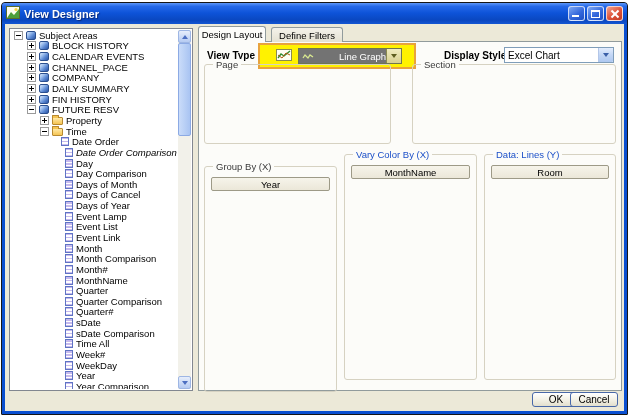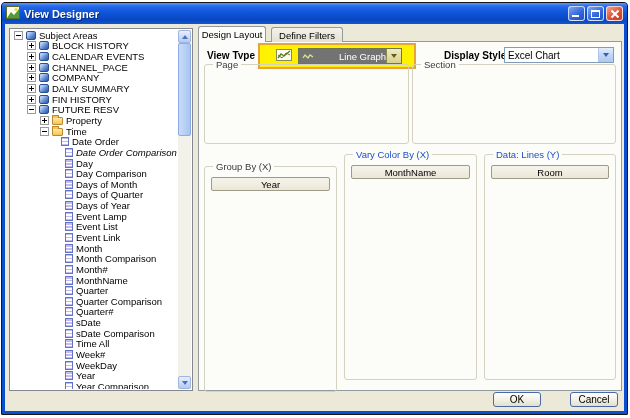--- a/index.html
+++ b/index.html
@@ -85,35 +85,35 @@
   .dd-btn.olive { background:linear-gradient(180deg,#F0ECC0,#D8D090); border-left:1px solid #8A8A50; }
   .dd-btn.blue  { background:linear-gradient(180deg,#E3EDFD,#C2D6F5 50%,#AEC8F0); border-left:1px solid #B3C6E8; border-radius:0 1px 1px 0; }
   .tri-dd-olive { width:0; height:0; border-left:3px solid transparent; border-right:3px solid transparent; border-top:4px solid #5E5E20; }
   .tri-dd-blue  { width:0; height:0; border-left:3px solid transparent; border-right:3px solid transparent; border-top:4px solid #3A5FA8; }
 
   
   .gbox { position:absolute; border:1px solid #D6D2C2; border-radius:3px; }
   .gbox-lbl { position:absolute; top:-6px; left:8px; background:#FCFCF9; padding:0 3px; font-size:9.5px; }
   .gbox-lbl.dark { color:#3a3a3a; }
   .gbox-lbl.bluetxt { color:#1C50C8; }
-  .page-box    { left:5px;  top:22px;  width:205px; height:80px; }
+  .page-box    { left:5px;  top:22px;  width:187px; height:80px; }
   .section-box { left:213px; top:22px; width:204px; height:80px; }
   .groupby-box { left:5px;   top:124px; width:133px; height:226px; }
   .vary-box    { left:145px; top:112px; width:133px; height:226px; }
   .data-box    { left:285px; top:112px; width:132px; height:226px; }
 
   .field-btn { position:absolute; left:6px; right:6px; top:10px; height:14px;
                background:linear-gradient(180deg,#F6F4EA,#EBE7D8); border:1px solid #9D9A87; border-radius:2px;
                font-size:9.5px; color:#000; display:flex; align-items:center; justify-content:center; cursor:pointer; }
 
   
   .footer-btn { position:absolute; top:368px; width:48px; height:15px; border:1px solid #4868A8; border-radius:3px;
                 background:linear-gradient(180deg,#FFFFFF,#F2F0E4 55%,#E2DFCD); font-size:10px; color:#000;
                 display:flex; align-items:center; justify-content:center; cursor:pointer; }
-  .footer-btn.ok { left:488px; } .footer-btn.cancel { left:565px; }
+  .footer-btn.ok { left:527px; } .footer-btn.cancel { left:565px; }
 </style>
 </head>
 <body>
 
 <div class="window">
   <div class="titlebar">
     <span class="app-icon">
       <svg width="14" height="13" viewBox="0 0 14 13">
         <rect x="0.5" y="0.5" width="13" height="12" fill="#fdfdee" stroke="#5a6c2a"></rect>
         <polygon points="1,12 5,6 8,9 13,3 13,12" fill="#4d9e3a"></polygon>
@@ -210,21 +210,21 @@
             <span class="tlabel">Day Comparison</span>
           </div>
           <div class="tree-row" style="padding-left: 42px;">
             <span class="expander none"></span>
             <span class="ticon leaf"></span>
             <span class="tlabel">Days of Month</span>
           </div>
           <div class="tree-row" style="padding-left: 42px;">
             <span class="expander none"></span>
             <span class="ticon leaf"></span>
-            <span class="tlabel">Days of Quarter</span>
+            <span class="tlabel">Days of Cancel</span>
           </div>
           <div class="tree-row" style="padding-left: 42px;">
             <span class="expander none"></span>
             <span class="ticon leaf"></span>
             <span class="tlabel">Days of Year</span>
           </div>
           <div class="tree-row" style="padding-left: 42px;">
             <span class="expander none"></span>
             <span class="ticon leaf"></span>
             <span class="tlabel">Event Lamp</span>

